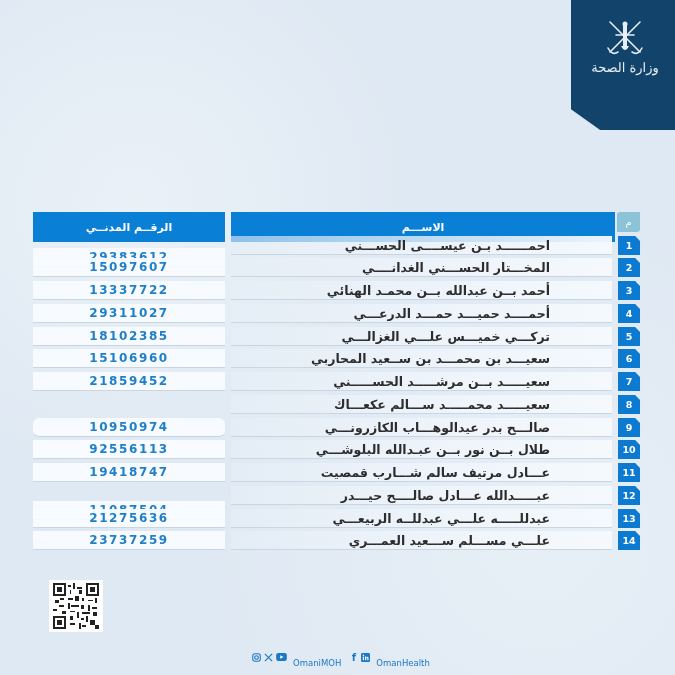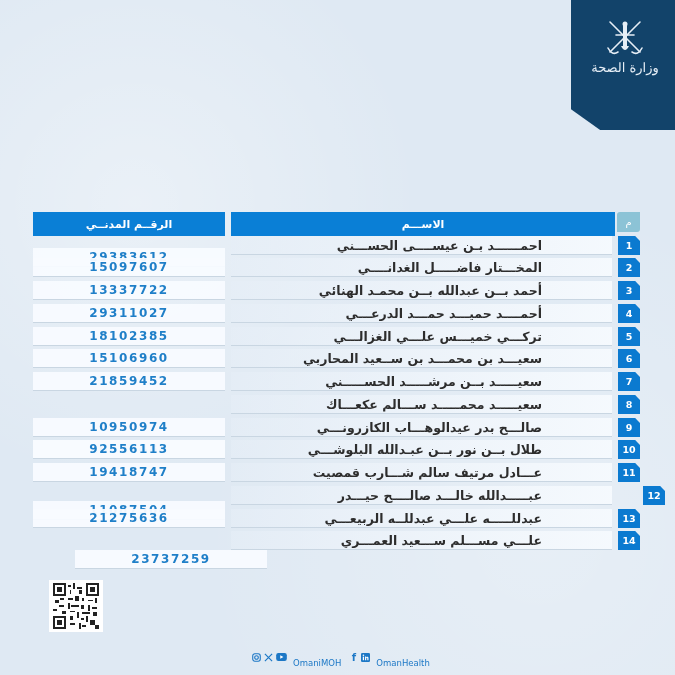--- a/index.html
+++ b/index.html
@@ -18,21 +18,21 @@
     clip-path: polygon(0 0, 100% 0, 100% 100%, 28% 100%, 0 84%);
   }
   .logo-emblem {
     position: absolute; left: 602px; top: 18px; width: 46px; height: 40px;
   }
   .logo-text {
     position: absolute; left: 588px; top: 60px; width: 74px; text-align: center;
     color: #e6eef6; font-family: "DejaVu Serif", serif; font-size: 13px; direction: rtl;
   }
   .hdr {
-    position: absolute; top: 212px; height: 24px; background: #0a7fd6;
+    position: absolute; top: 212px; height: 30px; background: #0a7fd6;
     color: #fff; font-size: 11px; font-weight: bold; direction: rtl;
     display: flex; align-items: center; justify-content: center;
   }
   .hdr-id { left: 33px; width: 192px; }
   .hdr-name { left: 231px; width: 384px; }
   .hdr-m {
     position: absolute; left: 617px; top: 212px; width: 23px; height: 20px;
     background: #8cc3d6; color: #fff; font-size: 10px;
     display: flex; align-items: center; justify-content: center;
     border-radius: 3px 0 3px 0;
@@ -44,21 +44,21 @@
     color: #1f7fc8; font-size: 12px; font-weight: bold; letter-spacing: 1.6px;
     display: flex; align-items: center; justify-content: center;
     border-bottom: 1px solid #c9d6e2;
   }
   .cell-name {
     position: absolute; left: 231px; width: 381px; height: 19px;
     background: linear-gradient(to right, rgba(230,238,247,0.6), rgba(246,250,254,0.95));
     border-bottom: 1px solid #c9d6e2;
   }
   .cell-name-text {
-    position: absolute; right: 70px; top: 0; height: 19px; line-height: 19px;
+    position: absolute; right: 62px; top: 0; height: 19px; line-height: 19px;
     direction: rtl; text-align: right; white-space: nowrap;
     color: #2d2d2d; font-size: 12.5px; font-weight: bold;
   }
   .badge {
     position: absolute; left: 618px; width: 22px; height: 19px;
     background: #0b7ad0; color: #fff; font-size: 9.5px; font-weight: bold;
     display: flex; align-items: center; justify-content: center;
     clip-path: polygon(0 0, 78% 0, 100% 26%, 100% 100%, 0 100%);
   }
 
@@ -99,21 +99,21 @@
 <div class="hdr-m">م</div>
 
 <div id="rows">
     <div class="cell-id" style="top: 248px;">29383612</div>
     <div class="cell-name" style="top: 236px;">
       <span class="cell-name-text">احمــــــد بـن عيســــى الحســـني</span>
     </div>
     <div class="badge" style="top: 236px;">1</div>
     <div class="cell-id" style="top: 258px;">15097607</div>
     <div class="cell-name" style="top: 258px;">
-      <span class="cell-name-text">المخـــتار فاضـــــل الغدانــــي</span>
+      <span class="cell-name-text">المخـــتار الحســـني الغدانــــي</span>
     </div>
     <div class="badge" style="top: 258px;">2</div>
     <div class="cell-id" style="top: 281px;">13337722</div>
     <div class="cell-name" style="top: 281px;">
       <span class="cell-name-text">أحمد بــن عبدالله بــن محمـد الهنائي</span>
     </div>
     <div class="badge" style="top: 281px;">3</div>
     <div class="cell-id" style="top: 304px;">29311027</div>
     <div class="cell-name" style="top: 304px;">
       <span class="cell-name-text">أحمــــد حميـــد حمـــد الدرعـــي</span>
@@ -132,46 +132,46 @@
     <div class="cell-id" style="top: 372px;">21859452</div>
     <div class="cell-name" style="top: 372px;">
       <span class="cell-name-text">سعيـــــد بــن مرشـــــد الحســـــني</span>
     </div>
     <div class="badge" style="top: 372px;">7</div>
     <div class="cell-id" style="top: 395px; margin-top: 45px;">20627488</div>
     <div class="cell-name" style="top: 395px;">
       <span class="cell-name-text">سعيـــــد محمـــــد ســـالم عكعـــاك</span>
     </div>
     <div class="badge" style="top: 395px;">8</div>
-    <div class="cell-id" style="top: 418px;">10950974</div>
+    <div class="cell-id" style="top: 418px; border-radius: 6px;">10950974</div>
     <div class="cell-name" style="top: 418px;">
       <span class="cell-name-text">صالـــح بدر عيدالوهـــاب الكازرونـــي</span>
     </div>
     <div class="badge" style="top: 418px;">9</div>
     <div class="cell-id" style="top: 440px;">92556113</div>
     <div class="cell-name" style="top: 440px;">
       <span class="cell-name-text">طلال بــن نور بــن عبـدالله البلوشـــي</span>
     </div>
     <div class="badge" style="top: 440px;">10</div>
     <div class="cell-id" style="top: 463px;">19418747</div>
     <div class="cell-name" style="top: 463px;">
       <span class="cell-name-text">عـــادل مرتيف سالم شـــارب قمصيت</span>
     </div>
     <div class="badge" style="top: 463px;">11</div>
     <div class="cell-id" style="top: 501px;">11087504</div>
     <div class="cell-name" style="top: 486px;">
-      <span class="cell-name-text">عبـــــدالله خالـــد صالــــح حيـــدر</span>
-    </div>
-    <div class="badge" style="top: 486px; margin-left: 25px;">12</div>
+      <span class="cell-name-text">عبـــــدالله عـــادل صالــــح حيـــدر</span>
+    </div>
+    <div class="badge" style="top: 486px;">12</div>
     <div class="cell-id" style="top: 509px;">21275636</div>
     <div class="cell-name" style="top: 509px;">
       <span class="cell-name-text">عبدللـــــه علـــي عبدللــه الربيعـــي</span>
     </div>
     <div class="badge" style="top: 509px;">13</div>
-    <div class="cell-id" style="top: 550px; margin-left: 42px;">23737259</div>
+    <div class="cell-id" style="top: 531px;">23737259</div>
     <div class="cell-name" style="top: 531px;">
       <span class="cell-name-text">علـــي مســـلم ســـعيد العمـــري</span>
     </div>
     <div class="badge" style="top: 531px;">14</div>
   </div>
 
 <div class="qr">
   <svg viewBox="0 0 25 25" shape-rendering="crispEdges">
     <rect width="25" height="25" fill="#fff"></rect>
     <g fill="#222">

